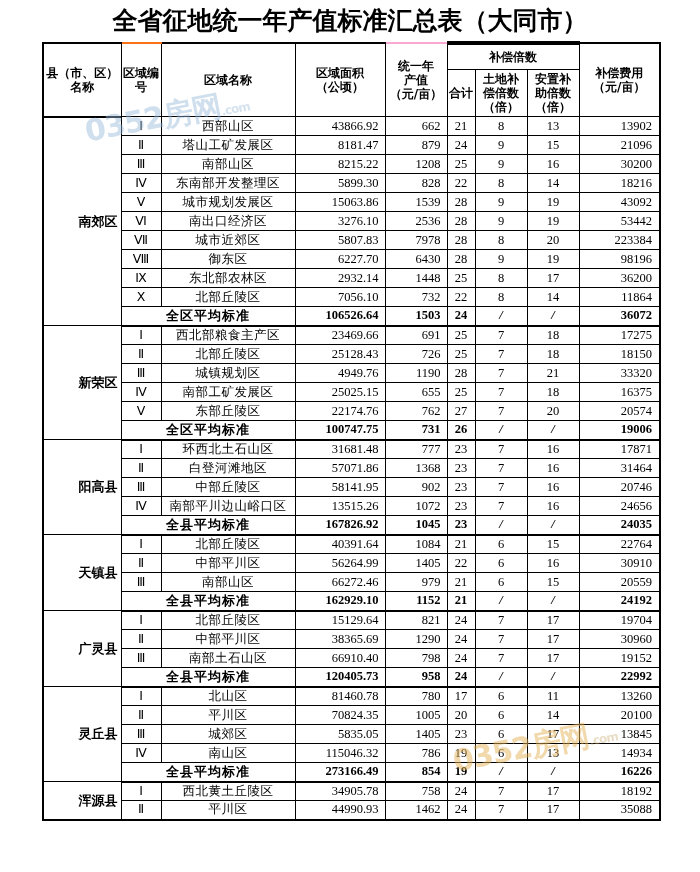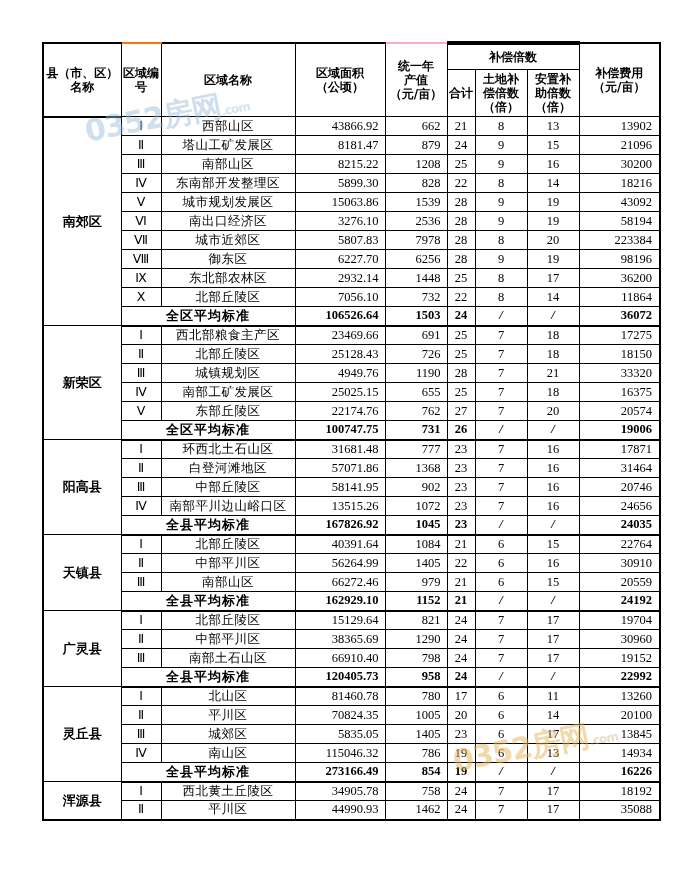--- a/index.html
+++ b/index.html
@@ -112,21 +112,21 @@
   .col-area     { width: 90px; }
   .col-output   { width: 62px; }
   .col-total    { width: 28px; }
   .col-land     { width: 52px; }
   .col-resettle { width: 52px; }
   .col-fee      { width: 81px; }
 
   td.county {
     font-family: "DejaVu Sans", sans-serif;
     font-weight: bold;
-    text-align: center;
+    text-align: right;
     font-size: 13px;
     border-left: 2px solid #000;
   }
   td.zoneno {
     text-align: center;
     font-family: "Liberation Serif", serif;
     font-size: 12.5px;
   }
   td.zonename {
     text-align: center;
@@ -173,20 +173,21 @@
 <div id="page">
 
   <div class="watermark wm-1">
     <span>0352房网</span><span class="wm-small">.com</span>
   </div>
 
   <div class="watermark wm-2">
     <span>0352房网</span><span class="wm-small">.com</span>
   </div>
 
+  <div id="title">全省征地统一年产值标准汇总表（大同市）</div>
 
   <div id="tbl-wrap">
     <table>
       <colgroup>
         <col class="col-county">
         <col class="col-zoneno">
         <col class="col-zonename">
         <col class="col-area">
         <col class="col-output">
         <col class="col-total">
@@ -281,37 +282,37 @@
             <td class="fee">43092</td>
           </tr>
           <tr style="height: 19px;">
             <td class="zoneno">Ⅵ</td>
             <td class="zonename">南出口经济区</td>
             <td class="num-r">3276.10</td>
             <td class="num-r">2536</td>
             <td class="num-c">28</td>
             <td class="num-c">9</td>
             <td class="num-c">19</td>
-            <td class="fee">58194</td>
+            <td class="fee">53442</td>
           </tr>
           <tr style="height: 19px;">
             <td class="zoneno">Ⅶ</td>
             <td class="zonename">城市近郊区</td>
             <td class="num-r">5807.83</td>
             <td class="num-r">7978</td>
             <td class="num-c">28</td>
             <td class="num-c">8</td>
             <td class="num-c">20</td>
             <td class="fee">223384</td>
           </tr>
           <tr style="height: 19px;">
             <td class="zoneno">Ⅷ</td>
             <td class="zonename">御东区</td>
             <td class="num-r">6227.70</td>
-            <td class="num-r">6256</td>
+            <td class="num-r">6430</td>
             <td class="num-c">28</td>
             <td class="num-c">9</td>
             <td class="num-c">19</td>
             <td class="fee">98196</td>
           </tr>
           <tr style="height: 19px;">
             <td class="zoneno">Ⅸ</td>
             <td class="zonename">东北部农林区</td>
             <td class="num-r">2932.14</td>
             <td class="num-r">1448</td>

